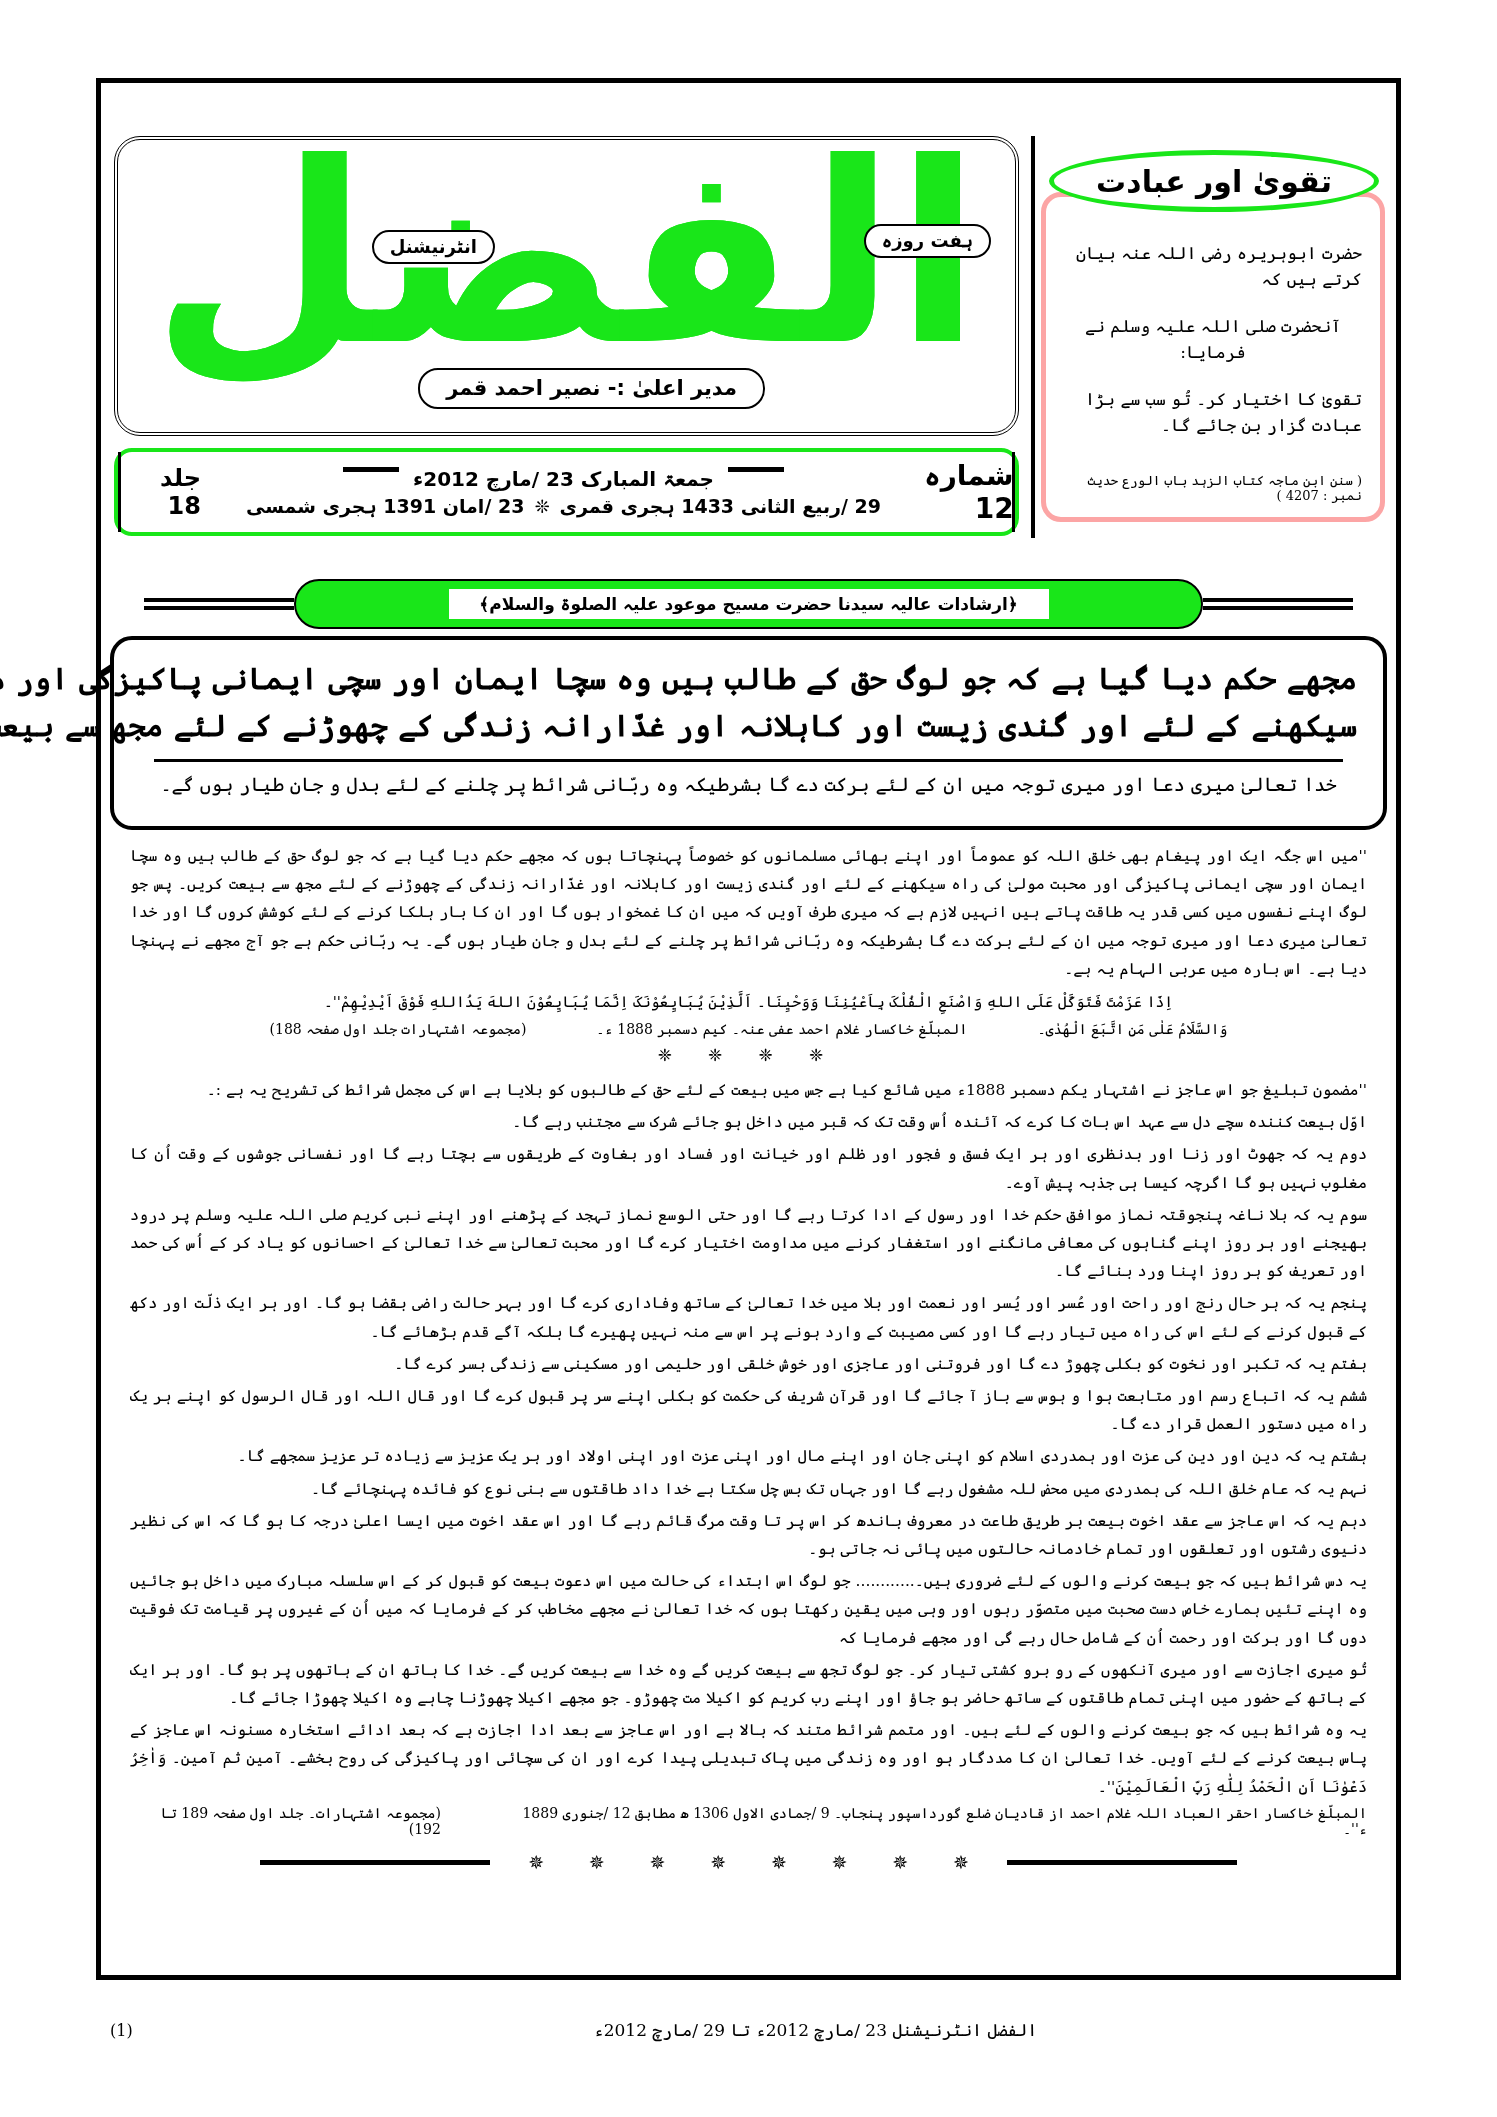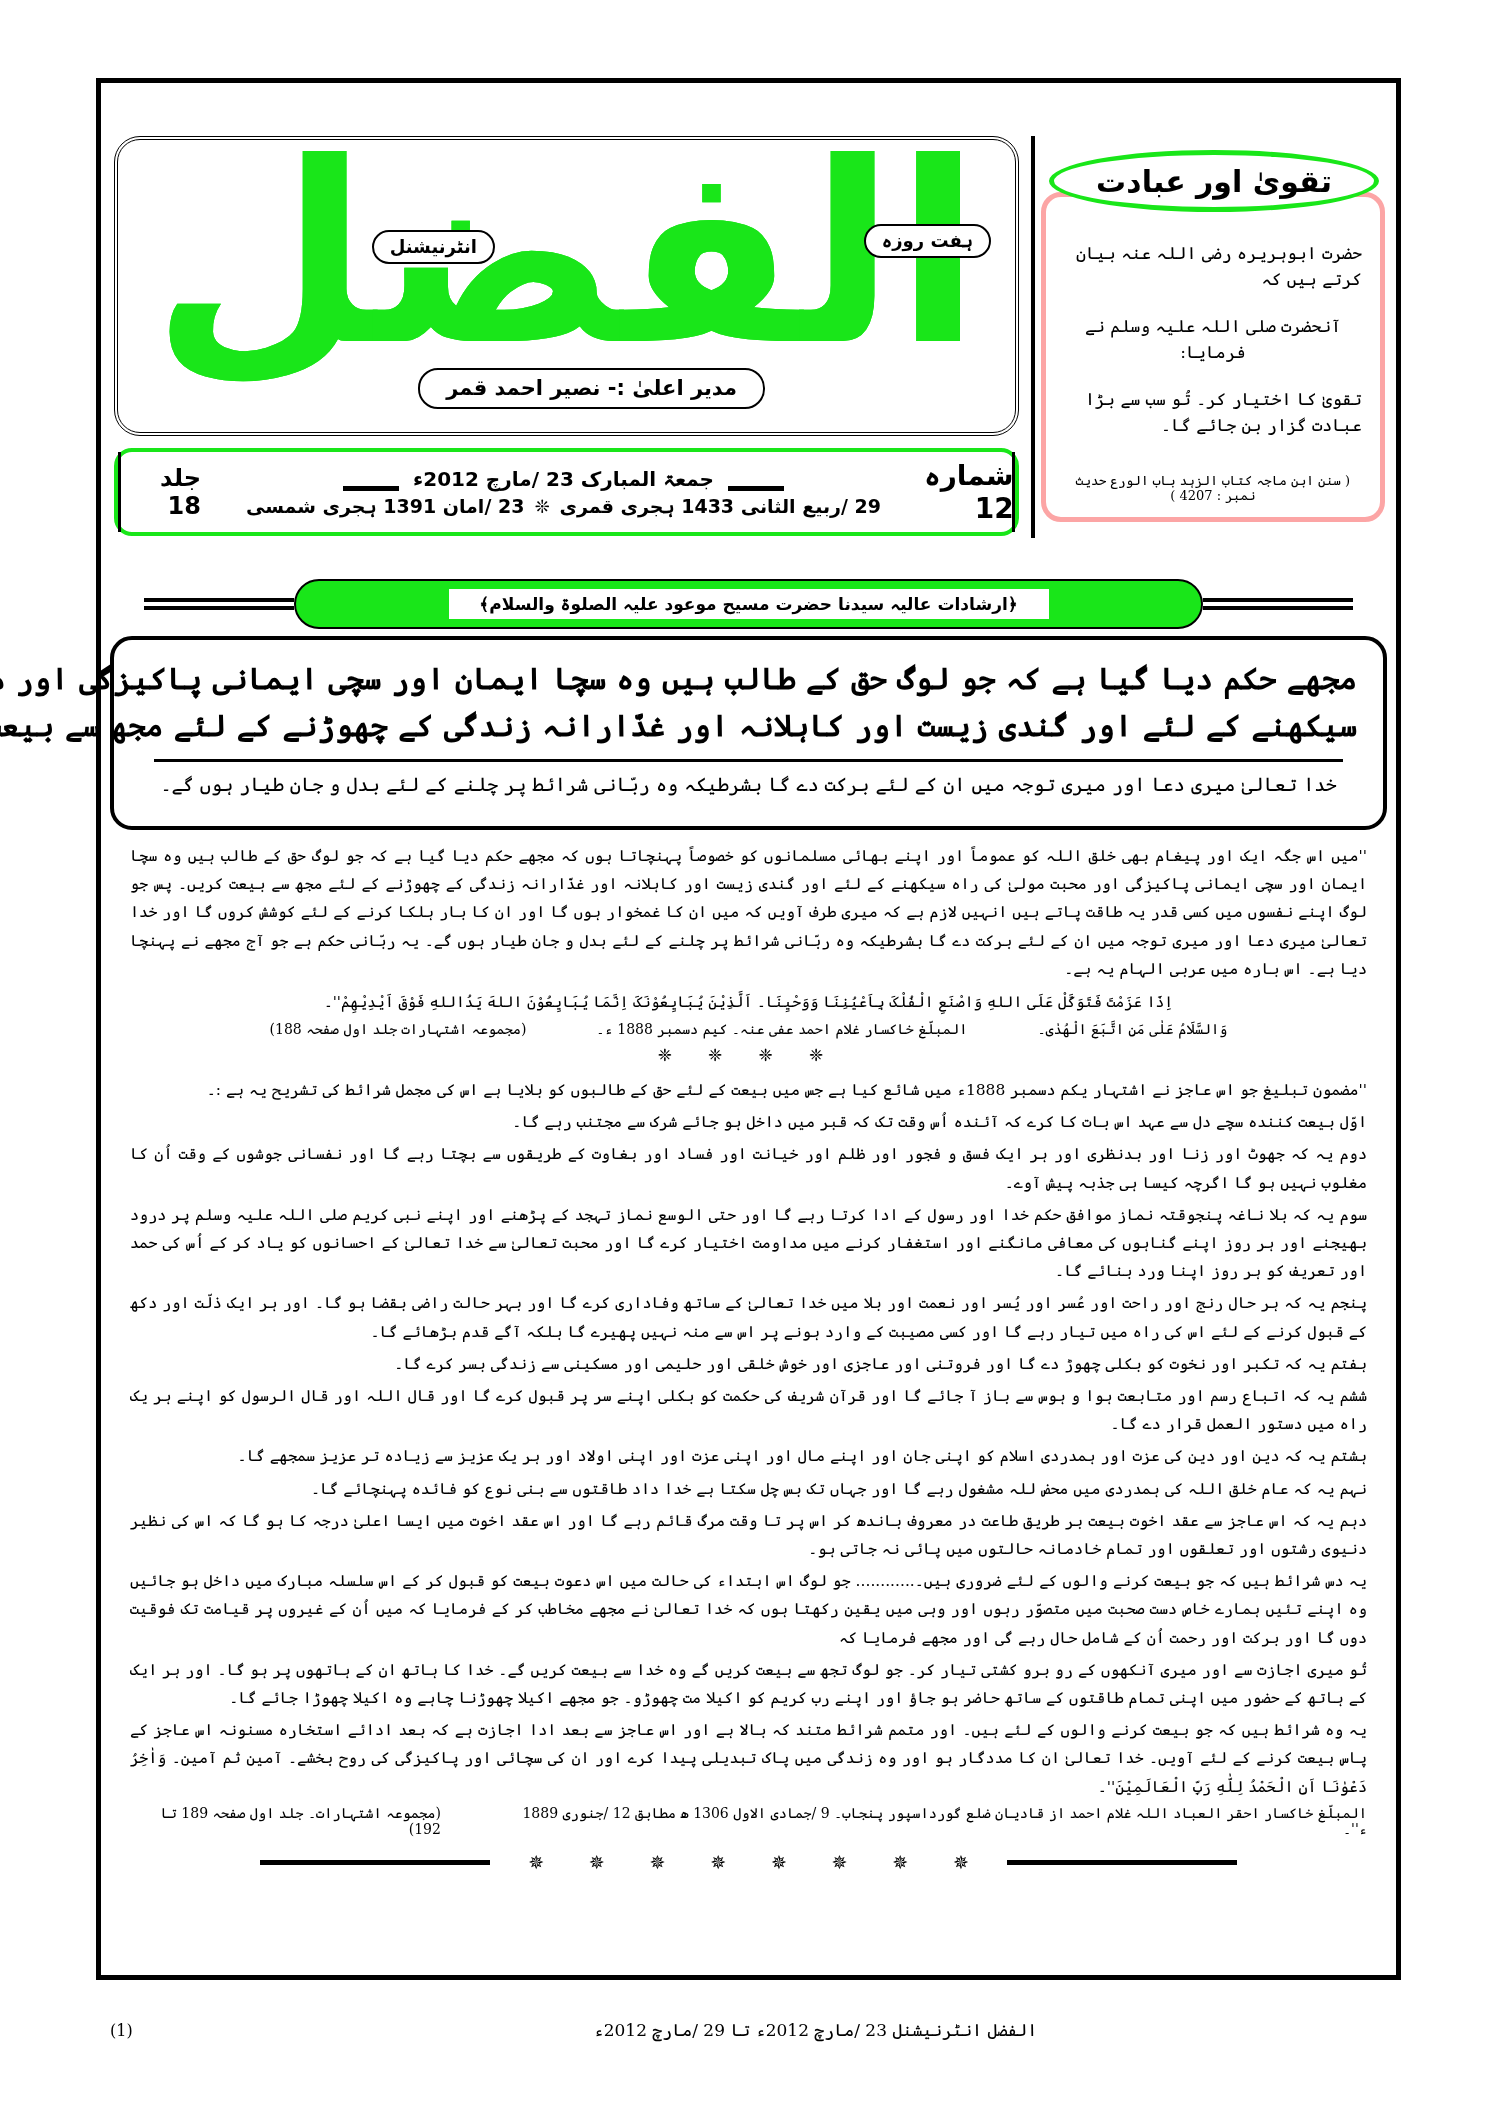--- a/index.html
+++ b/index.html
@@ -134,21 +134,21 @@
     border-left:3px solid #000;
   }
   .date-mid{
     flex:1;
     display:flex;flex-direction:column;
     align-items:center;justify-content:center;
     gap:4px;
     padding:0 10px;
   }
   .date-line1{
-    display:flex;align-items:flex-end;gap:14px;
+    display:flex;align-items:flex-start;gap:14px;
     direction:rtl;
     font-family:"DejaVu Sans",sans-serif;
     font-size:20px;font-weight:bold;
   }
   .rule{width:56px;height:5px;background:#000;display:inline-block;}
   .date-line2{
     direction:rtl;
     font-family:"DejaVu Sans",sans-serif;
     font-size:19px;font-weight:bold;
     display:flex;align-items:center;gap:10px;
@@ -206,21 +206,20 @@
   .hadith-line{
     font-family:"DejaVu Serif",serif;
     font-size:17px;
     line-height:1.5;
     text-align:right;
   }
   .hadith-line.c{text-align:center;}
   .hadith-ref{
     font-family:"DejaVu Serif",serif;
     font-size:13px;
-    text-align:center;
     margin-top:auto;
     padding-bottom:4px;
   }
 
   
   .banner-wrap{
     position:absolute;
     left:106px;top:578px;
     width:1285px;height:52px;
     display:flex;align-items:center;justify-content:center;

